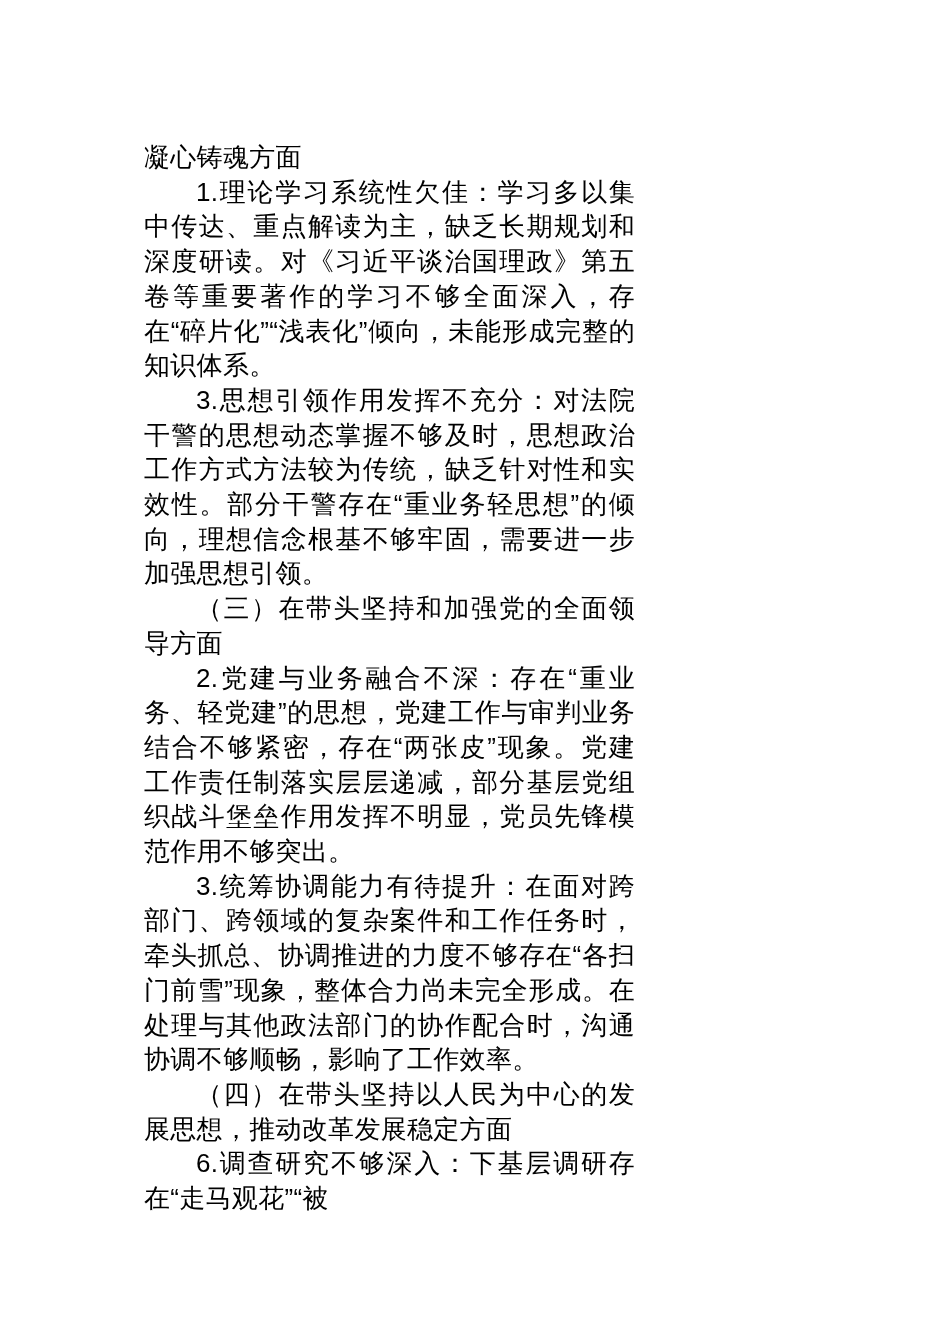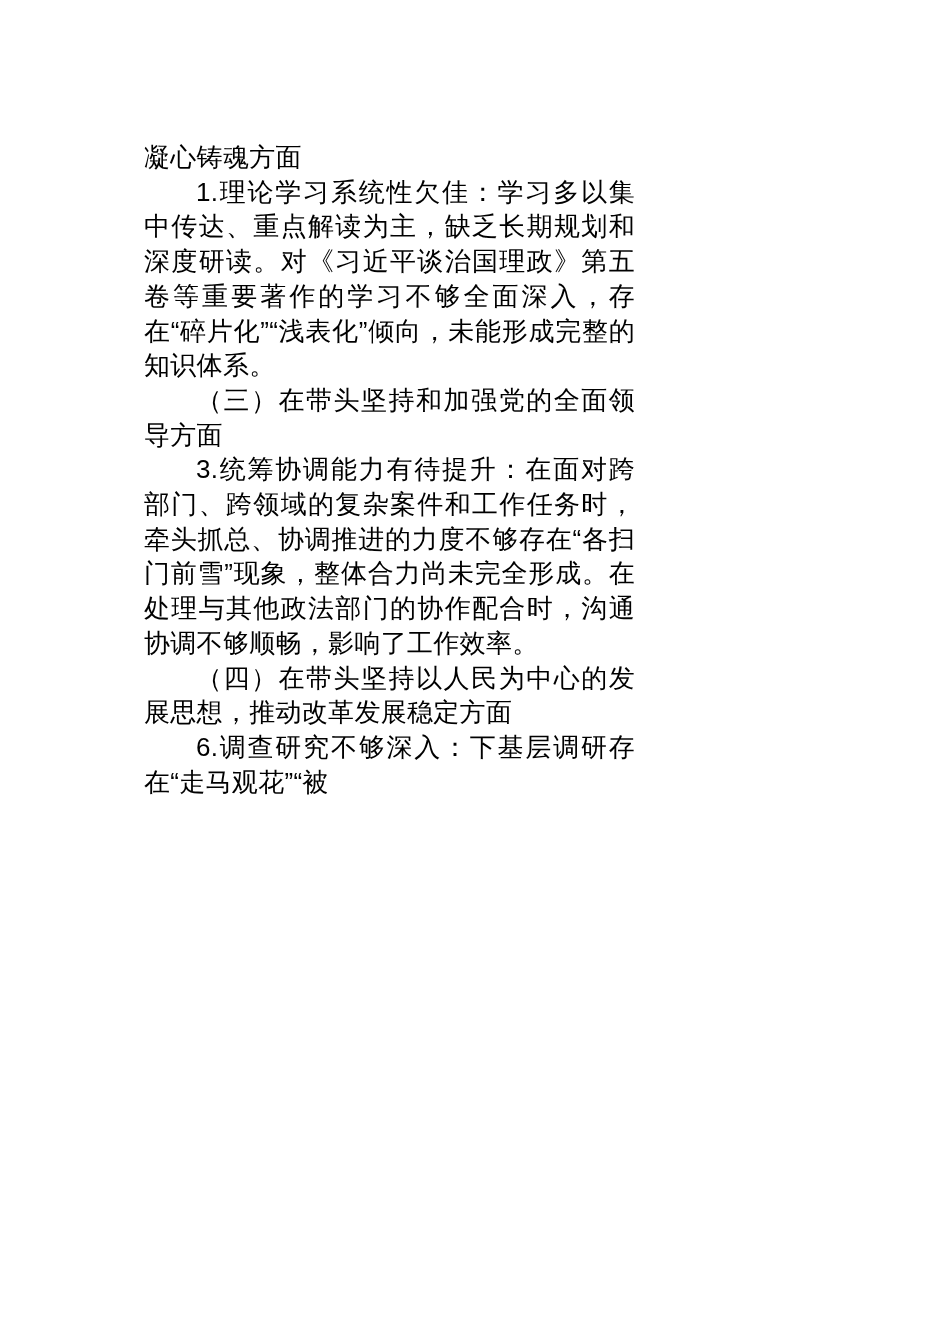--- a/index.html
+++ b/index.html
@@ -45,18 +45,20 @@
     font-weight: normal;
   }
 </style>
 </head>
 <body>
 
 <div class="page">
   <div class="doc-body">
       <p class="para continuation"><span>凝心铸魂方面</span></p>
       <p class="para numbered"><b class="lead">1.理论学习系统性欠佳：</b><span>学习多以集中传达、重点解读为主，缺乏长期规划和深度研读。对《习近平谈治国理政》第五卷等重要著作的学习不够全面深入，存在“碎片化”“浅表化”倾向，未能形成完整的知识体系。</span></p>
+      <p class="para numbered"><b class="lead">3.思想引领作用发挥不充分：</b><span>对法院干警的思想动态掌握不够及时，思想政治工作方式方法较为传统，缺乏针对性和实效性。部分干警存在“重业务轻思想”的倾向，理想信念根基不够牢固，需要进一步加强思想引领。</span></p>
       <p class="para section"><span>（三）在带头坚持和加强党的全面领导方面</span></p>
+      <p class="para numbered"><b class="lead">2.党建与业务融合不深：</b><span>存在“重业务、轻党建”的思想，党建工作与审判业务结合不够紧密，存在“两张皮”现象。党建工作责任制落实层层递减，部分基层党组织战斗堡垒作用发挥不明显，党员先锋模范作用不够突出。</span></p>
       <p class="para numbered"><b class="lead">3.统筹协调能力有待提升：</b><span>在面对跨部门、跨领域的复杂案件和工作任务时，牵头抓总、协调推进的力度不够存在“各扫门前雪”现象，整体合力尚未完全形成。在处理与其他政法部门的协作配合时，沟通协调不够顺畅，影响了工作效率。</span></p>
       <p class="para section"><span>（四）在带头坚持以人民为中心的发展思想，推动改革发展稳定方面</span></p>
       <p class="para numbered"><b class="lead">6.调查研究不够深入：</b><span>下基层调研存在“走马观花”“被</span></p>
     </div>
 </div>
 
 </body></html>

